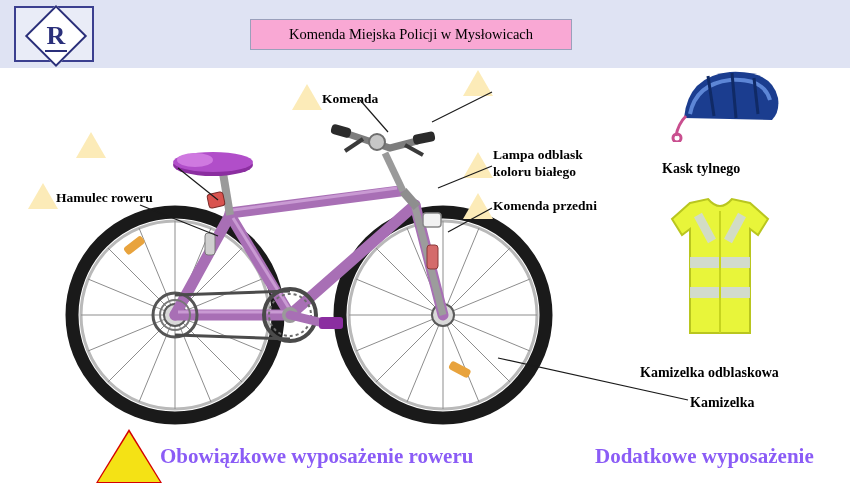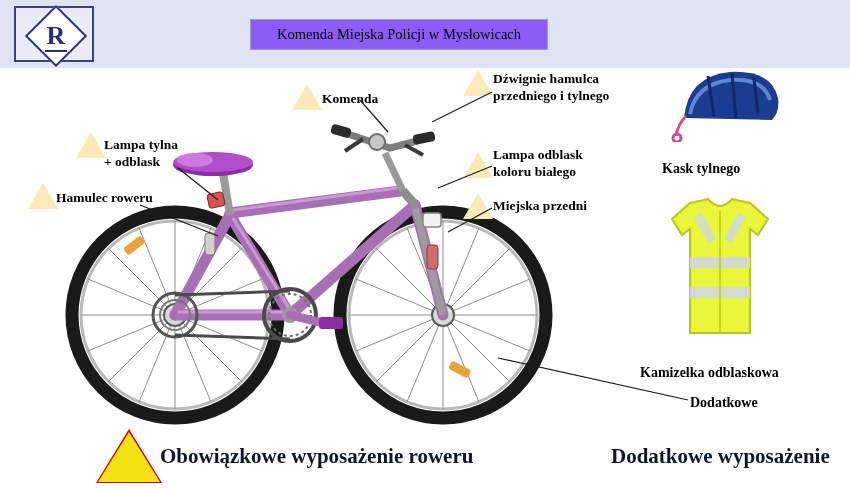--- a/index.html
+++ b/index.html
@@ -55,22 +55,22 @@
   }
   .logo-letter span {
     display: inline-block;
     border-bottom: 2px solid #2a2f7a;
     padding: 0 2px;
     line-height: 28px;
   }
   .title-plate {
     position: absolute;
     left: 250px; top: 19px;
-    width: 298px; height: 31px;
-    background: #8b5cf6;
+    width: 322px; height: 31px;
+    background: #f9a8d4;
     border: 1px solid #9aa0bb;
     box-sizing: border-box;
     display: flex;
     align-items: center;
     justify-content: center;
     font-size: 14.5px;
     color: #000000;
     font-family: "Liberation Serif", serif;
   }
 
@@ -120,21 +120,21 @@
     border-right: 33px solid transparent;
     border-bottom: 54px solid #d40000;
     z-index: 0;
   }
 
   .footer-text {
     position: absolute;
     font-family: "Liberation Serif", serif;
     font-weight: bold;
     font-size: 21px;
-    color: #0f172a;
+    color: #8b5cf6;
   }
 
   
   .leader { position: absolute; z-index: 6; }
 
   svg { display: block; }
 </style>
 </head>
 <body>
 
@@ -268,39 +268,35 @@
 
       <line x1="492" y1="166" x2="438" y2="188"></line>
 
       <line x1="492" y1="208" x2="448" y2="232"></line>
 
       <line x1="688" y1="400" x2="498" y2="358"></line>
     </g>
   </svg>
 
   <div class="tri" style="left:76px; top:132px;"></div>
-  <div class="lbl" style="left:104px; top:136px;">Lampa tylna
-+ odblask</div>
 
   <div class="tri" style="left:28px; top:183px;"></div>
   <div class="lbl" style="left:56px; top:189px;">Hamulec roweru</div>
 
   <div class="tri" style="left:292px; top:84px;"></div>
   <div class="lbl" style="left:322px; top:90px;">Komenda</div>
 
   <div class="tri" style="left:463px; top:70px;"></div>
-  <div class="lbl" style="left:493px; top:70px;">Dźwignie hamulca
-przedniego i tylnego</div>
 
   <div class="tri" style="left:463px; top:152px;"></div>
   <div class="lbl" style="left:493px; top:146px;">Lampa odblask
 koloru białego</div>
 
   <div class="tri" style="left:463px; top:193px;"></div>
-  <div class="lbl" style="left:493px; top:197px;">Miejska przedni</div>
+  <div class="lbl" style="left:493px; top:197px;">Komenda przedni</div>
 
   <svg width="120" height="80" style="position:absolute; left:668px; top:62px;">
     <path d="M16 56 Q20 14 62 10 Q104 8 110 36 Q112 50 104 58 Z" fill="#1b3d8f"></path>
     <path d="M22 52 Q28 22 62 18 Q96 16 102 38" fill="none" stroke="#5d86d6" stroke-width="4"></path>
     <path d="M40 14 L46 54" stroke="#102a66" stroke-width="3"></path>
     <path d="M64 11 L68 56" stroke="#102a66" stroke-width="3"></path>
     <path d="M86 16 L90 52" stroke="#102a66" stroke-width="3"></path>
     <path d="M18 54 Q10 62 8 74" stroke="#c94f8f" stroke-width="3" fill="none"></path>
     <circle cx="9" cy="76" r="4" fill="none" stroke="#c94f8f" stroke-width="3"></circle>
   </svg>
@@ -309,21 +305,21 @@
   <svg width="140" height="150" style="position:absolute; left:650px; top:195px;">
     <path d="M40 8 L58 4 Q70 18 82 4 L100 8 L118 24 L108 40 L100 34 L100 138 L40 138 L40 34 L32 40 L22 24 Z" fill="#e8f53a" stroke="#b9c61f" stroke-width="2"></path>
     <rect x="40" y="62" width="60" height="11" fill="#cfd8de" opacity="0.9"></rect>
     <rect x="40" y="92" width="60" height="11" fill="#cfd8de" opacity="0.9"></rect>
     <line x1="70" y1="16" x2="70" y2="138" stroke="#c6d41f" stroke-width="2"></line>
     <path d="M48 20 L62 46" stroke="#cfd8de" stroke-width="9" opacity="0.85"></path>
     <path d="M92 20 L78 46" stroke="#cfd8de" stroke-width="9" opacity="0.85"></path>
   </svg>
   <div class="lbl" style="left:640px; top:364px; font-size:14px;">Kamizelka odblaskowa</div>
 
-  <div class="lbl" style="left:690px; top:394px; font-size:14px;">Dodatkowe</div>
+  <div class="lbl" style="left:690px; top:394px; font-size:14px;">Kamizelka</div>
 
   <div class="tri-big-outline"></div>
   <div class="tri-big"></div>
 
   <div class="footer-text" style="left:160px; top:444px;">Obowiązkowe wyposażenie roweru</div>
-  <div class="footer-text" style="left:595px; top:444px;margin-left:16px;">Dodatkowe wyposażenie</div>
+  <div class="footer-text" style="left:595px; top:444px;">Dodatkowe wyposażenie</div>
 
 </div>
 
 </body></html>

